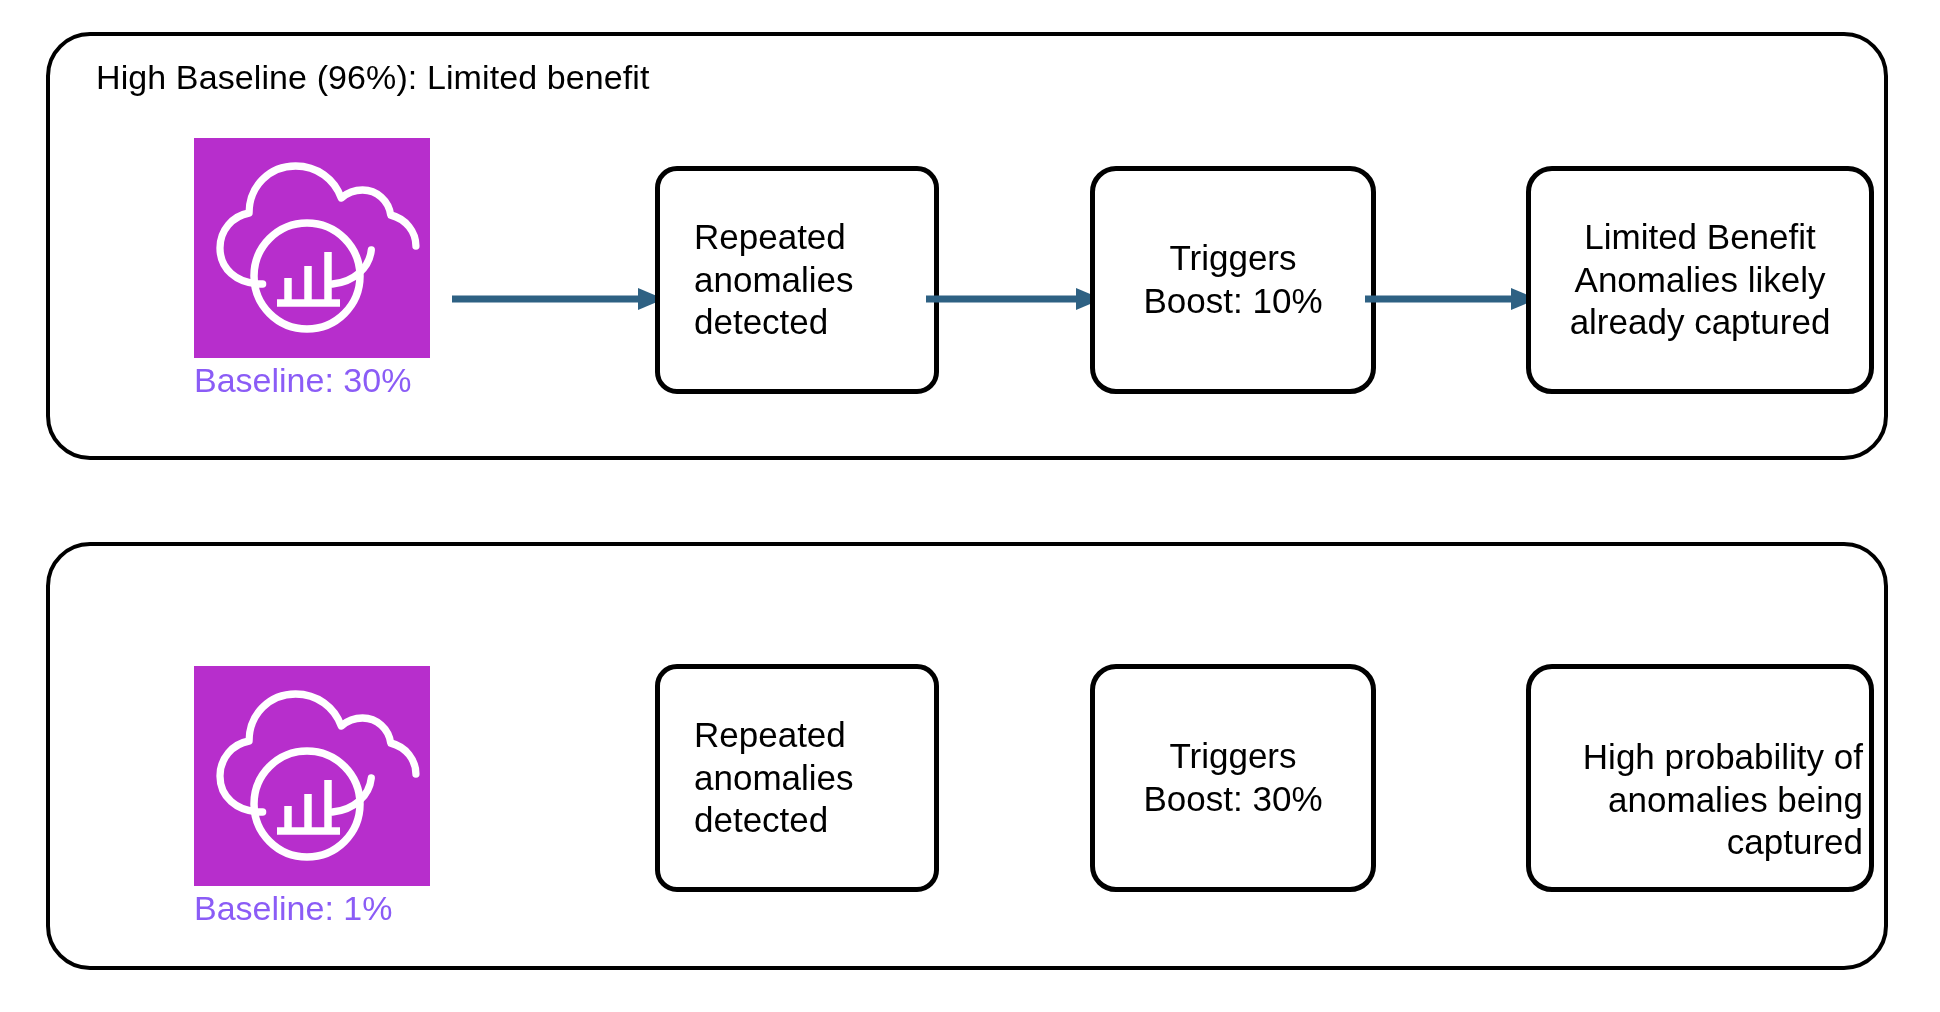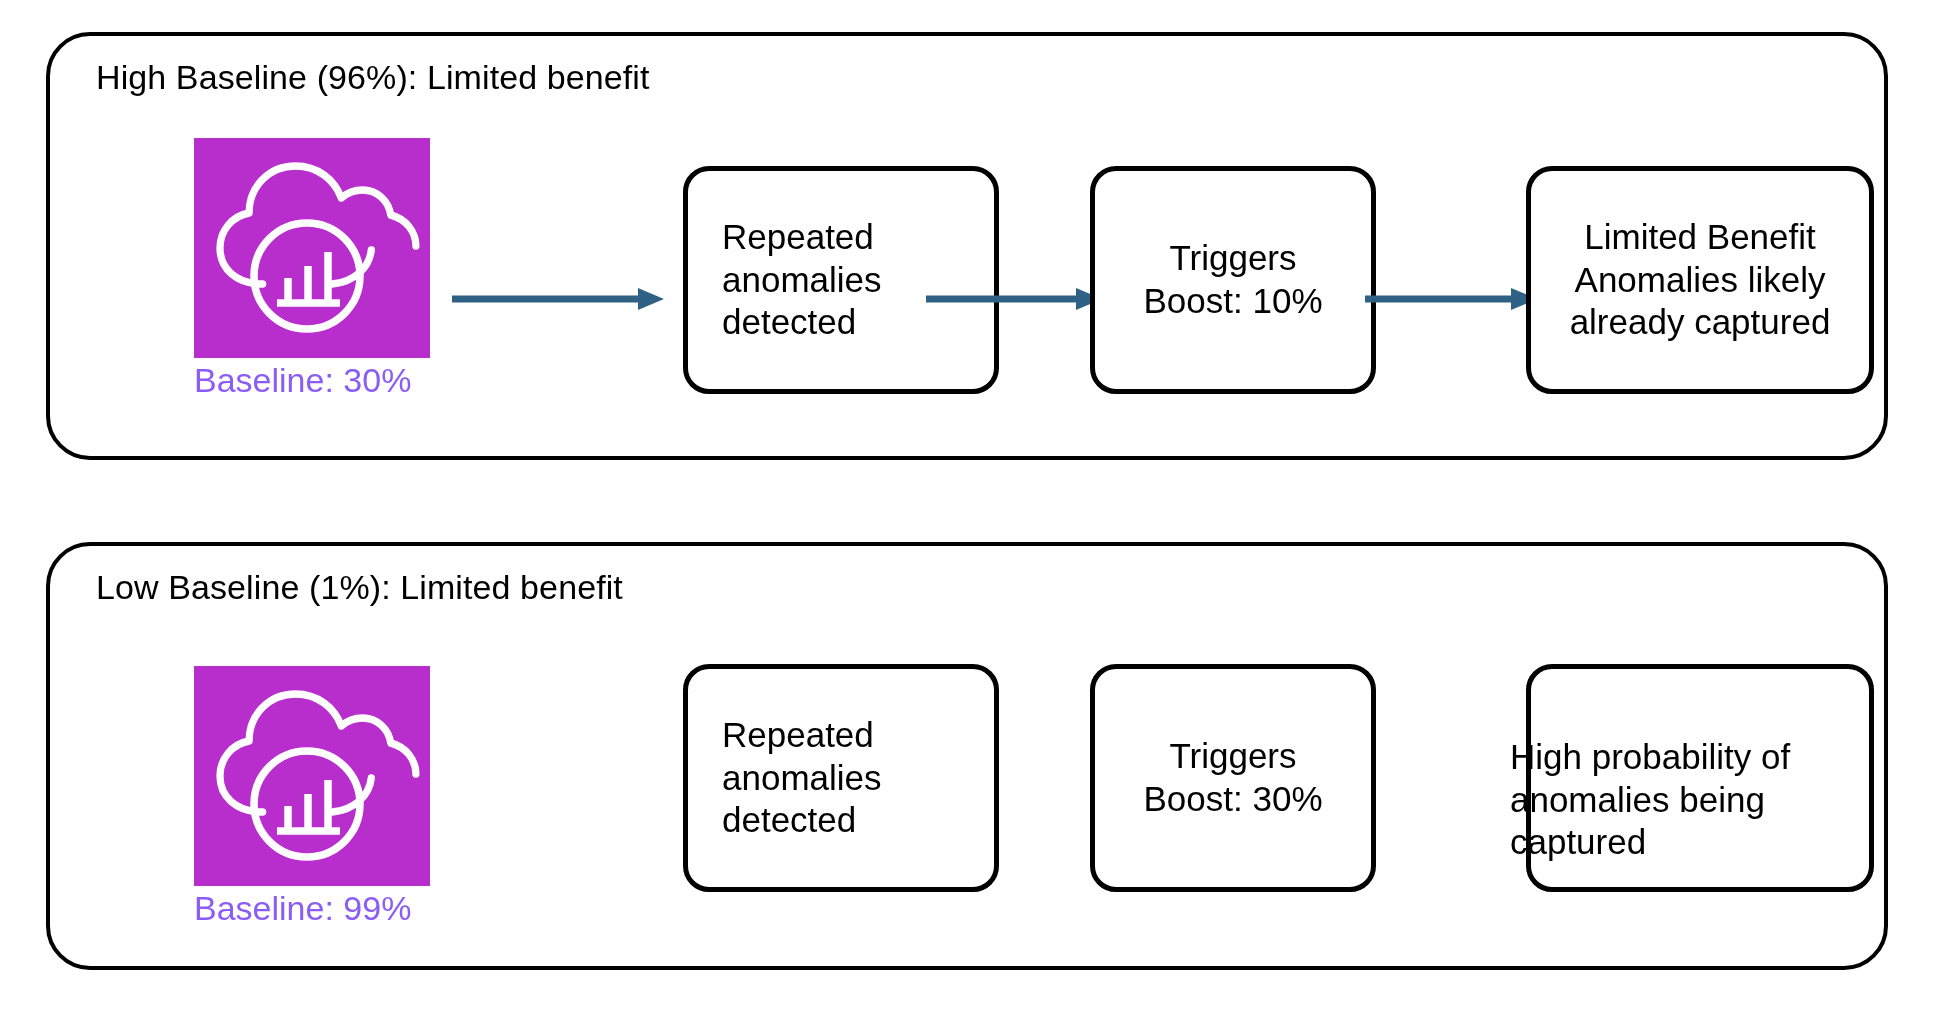--- a/index.html
+++ b/index.html
@@ -83,24 +83,24 @@
   .node-text {
     font-size: 35px;
     line-height: 1.22;
     color: #000000;
     width: 100%;
     padding: 0 6px;
     box-sizing: border-box;
   }
   .node-text.left   { text-align: left;   padding-left: 34px; }
   .node-text.center { text-align: center; }
-  .node-text.wide   { text-align: left; width: 116%; margin-left: -8%; margin-top: 44px; }
-
-  
-  .col1 { left: 633px;  width: 316px; }
+  .node-text.wide   { text-align: right; width: 116%; margin-left: -8%; margin-top: 44px; }
+
+  
+  .col1 { left: 605px;  width: 284px; border-radius: 22px; }
   .col2 { left: 1040px; width: 286px; }
   .col3 { left: 1476px; width: 348px; }
   .rowA { top: 130px; height: 228px; }
   .rowB { top: 118px; height: 228px; }
 
   
   .arrow {
     position: absolute;
     height: 26px;
     pointer-events: none;
@@ -178,21 +178,20 @@
       </svg>
     </div>
 
     <div class="node col3 rowA">
       <div class="node-text center">Limited Benefit<br>Anomalies likely<br>already captured</div>
     </div>
   </div>
 
   <div class="group" id="group-low">
 
-    <div class="group-title">Low Baseline (1%): Limited benefit</div>
 
     <div class="icon-block" id="icon-block-low">
       <div class="icon-tile">
         <svg width="236" height="220" viewBox="0 0 236 220" xmlns="http://www.w3.org/2000/svg">
           <rect x="0" y="0" width="236" height="220" fill="#B72ECC"></rect>
           <g fill="none" stroke="#ffffff" stroke-width="7.5" stroke-linecap="round" stroke-linejoin="round">
             <path d="M78 146
                      C 50 146 34 130 34 110
                      C 34 92 47 78 64 75
                      C 64 48 85 28 112 28
@@ -204,21 +203,21 @@
           </g>
           <circle cx="113" cy="138" r="53" fill="none" stroke="#ffffff" stroke-width="7.5"></circle>
           <g stroke="#ffffff" stroke-width="7.5" stroke-linecap="butt" fill="none">
             <line x1="83" y1="165" x2="146" y2="165"></line>
             <line x1="94" y1="165" x2="94" y2="140"></line>
             <line x1="114" y1="165" x2="114" y2="128"></line>
             <line x1="134" y1="165" x2="134" y2="114"></line>
           </g>
         </svg>
       </div>
-      <div class="icon-caption">Baseline: 99%</div>
+      <div class="icon-caption">Baseline: 1%</div>
     </div>
 
     <div class="node col1 rowB">
       <div class="node-text left">Repeated<br>anomalies<br>detected</div>
     </div>
 
     <div class="node col2 rowB">
       <div class="node-text center">Triggers<br>Boost: 30%</div>
     </div>
 

